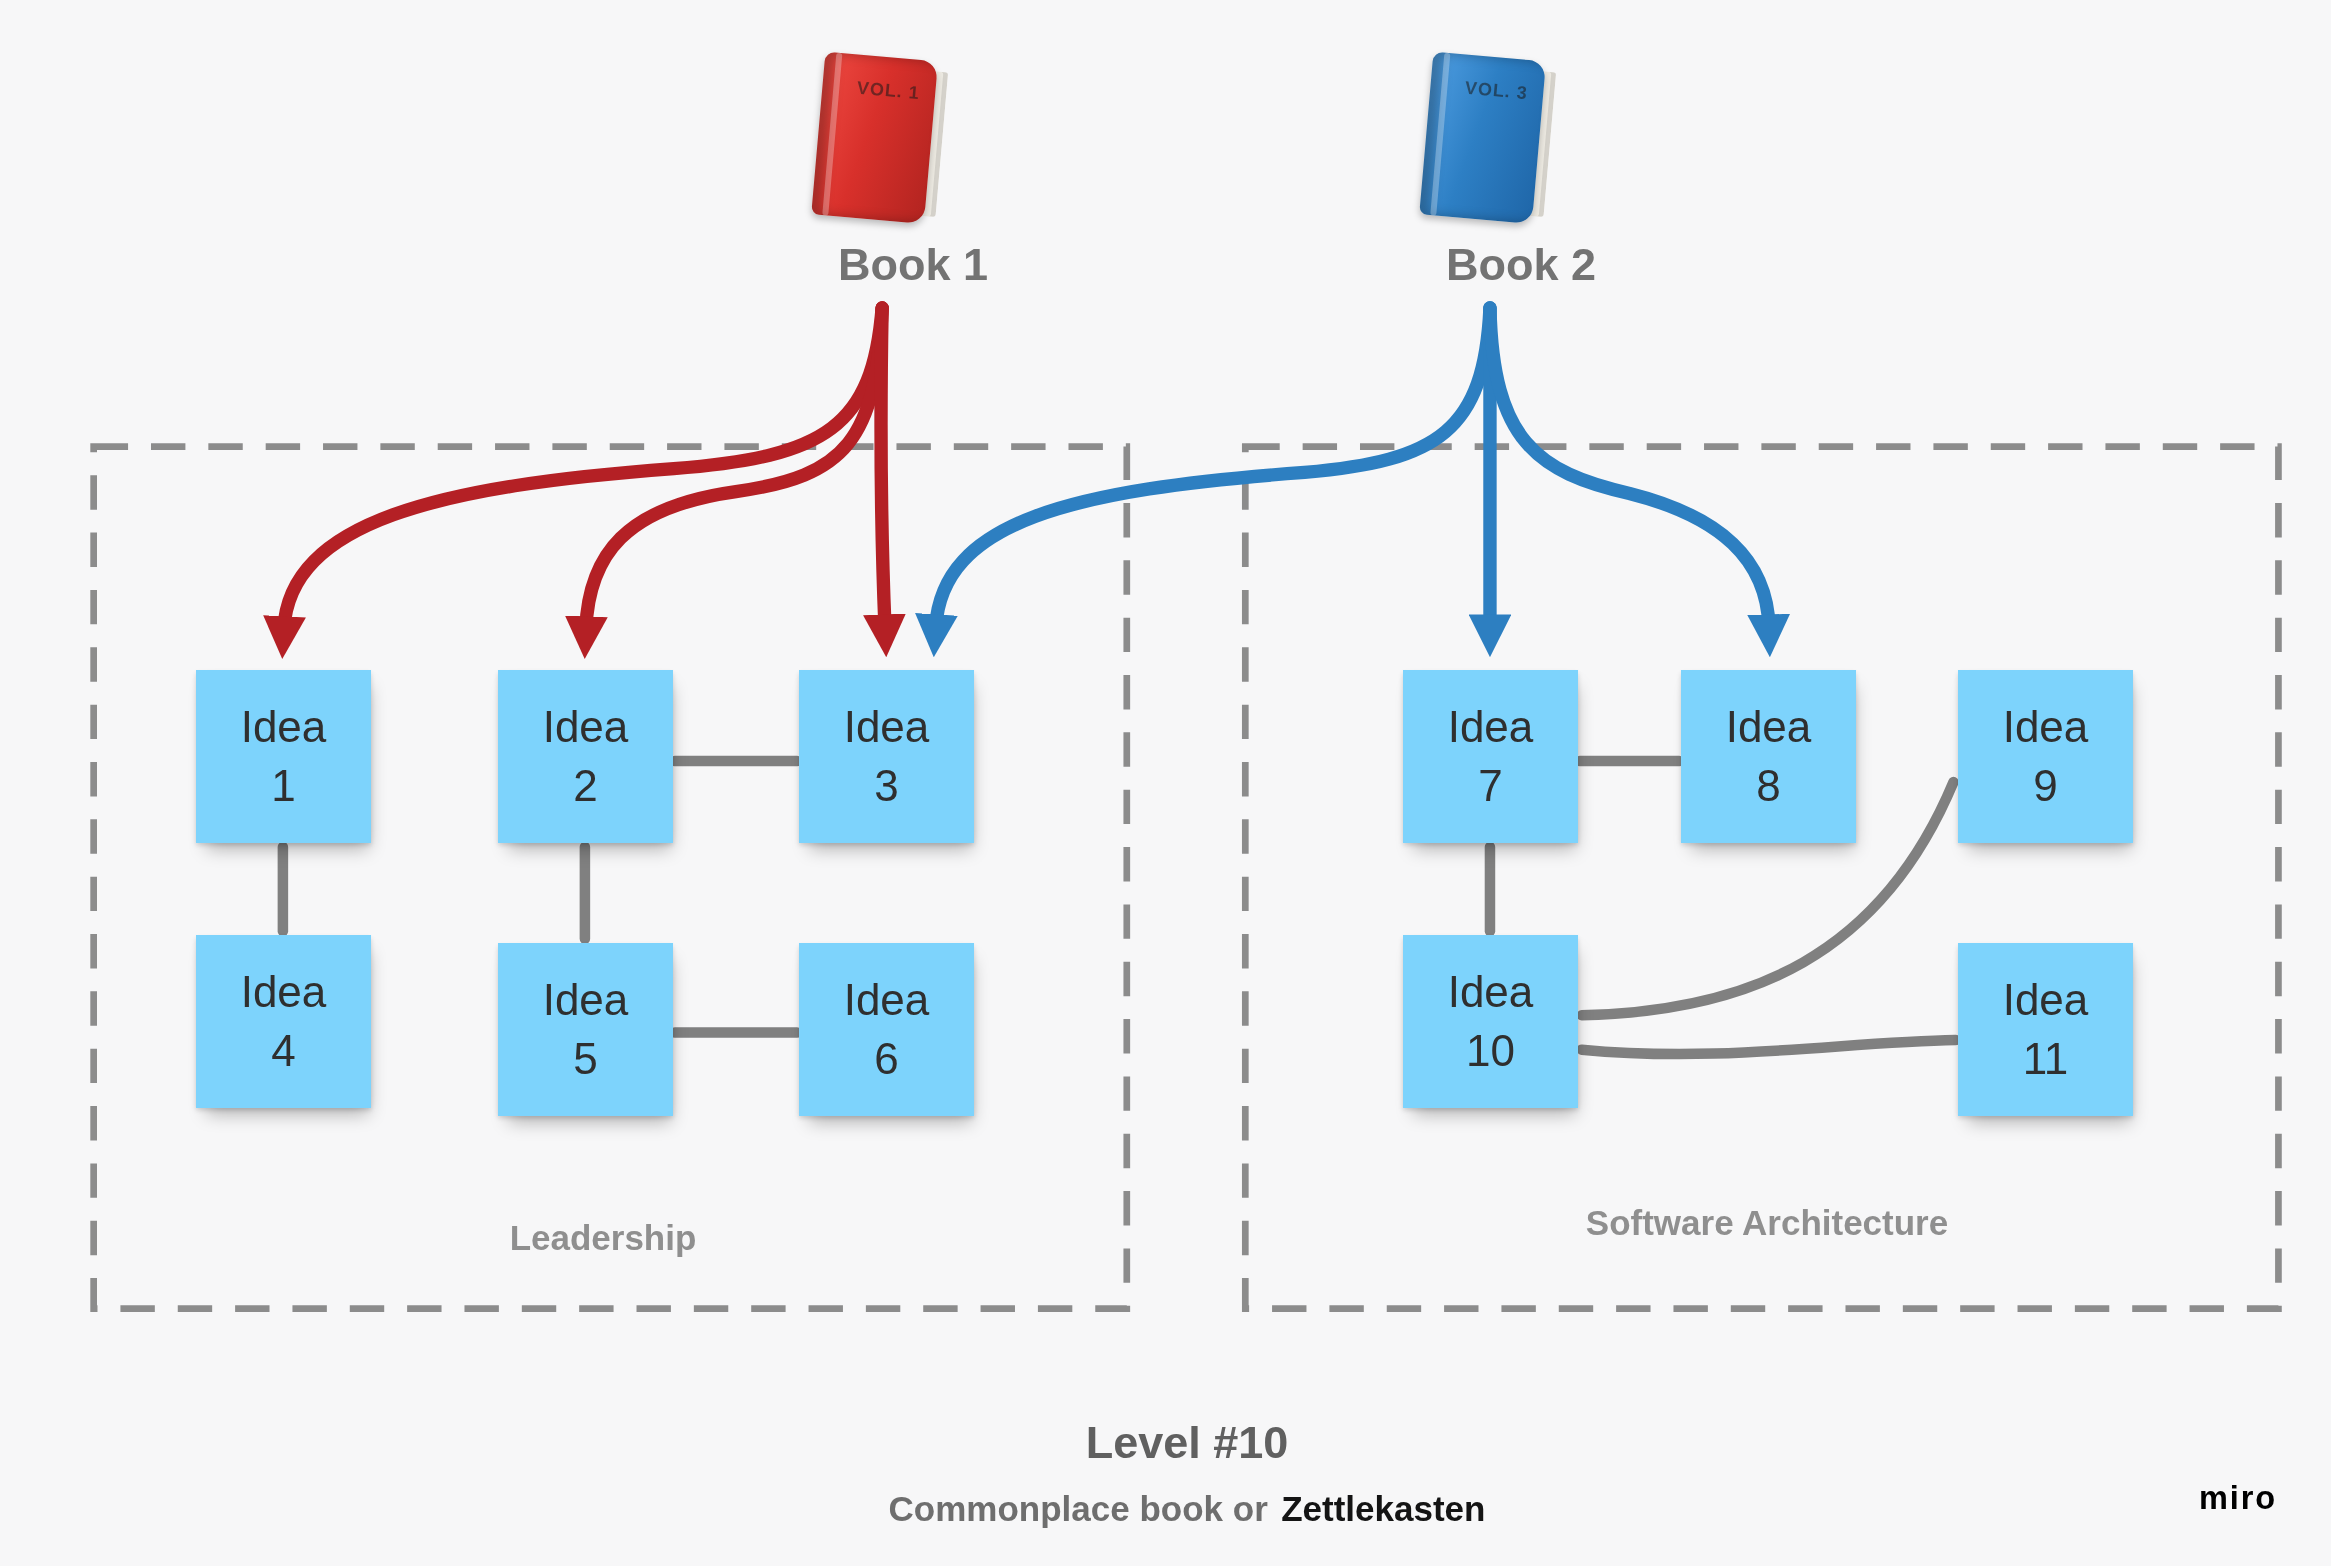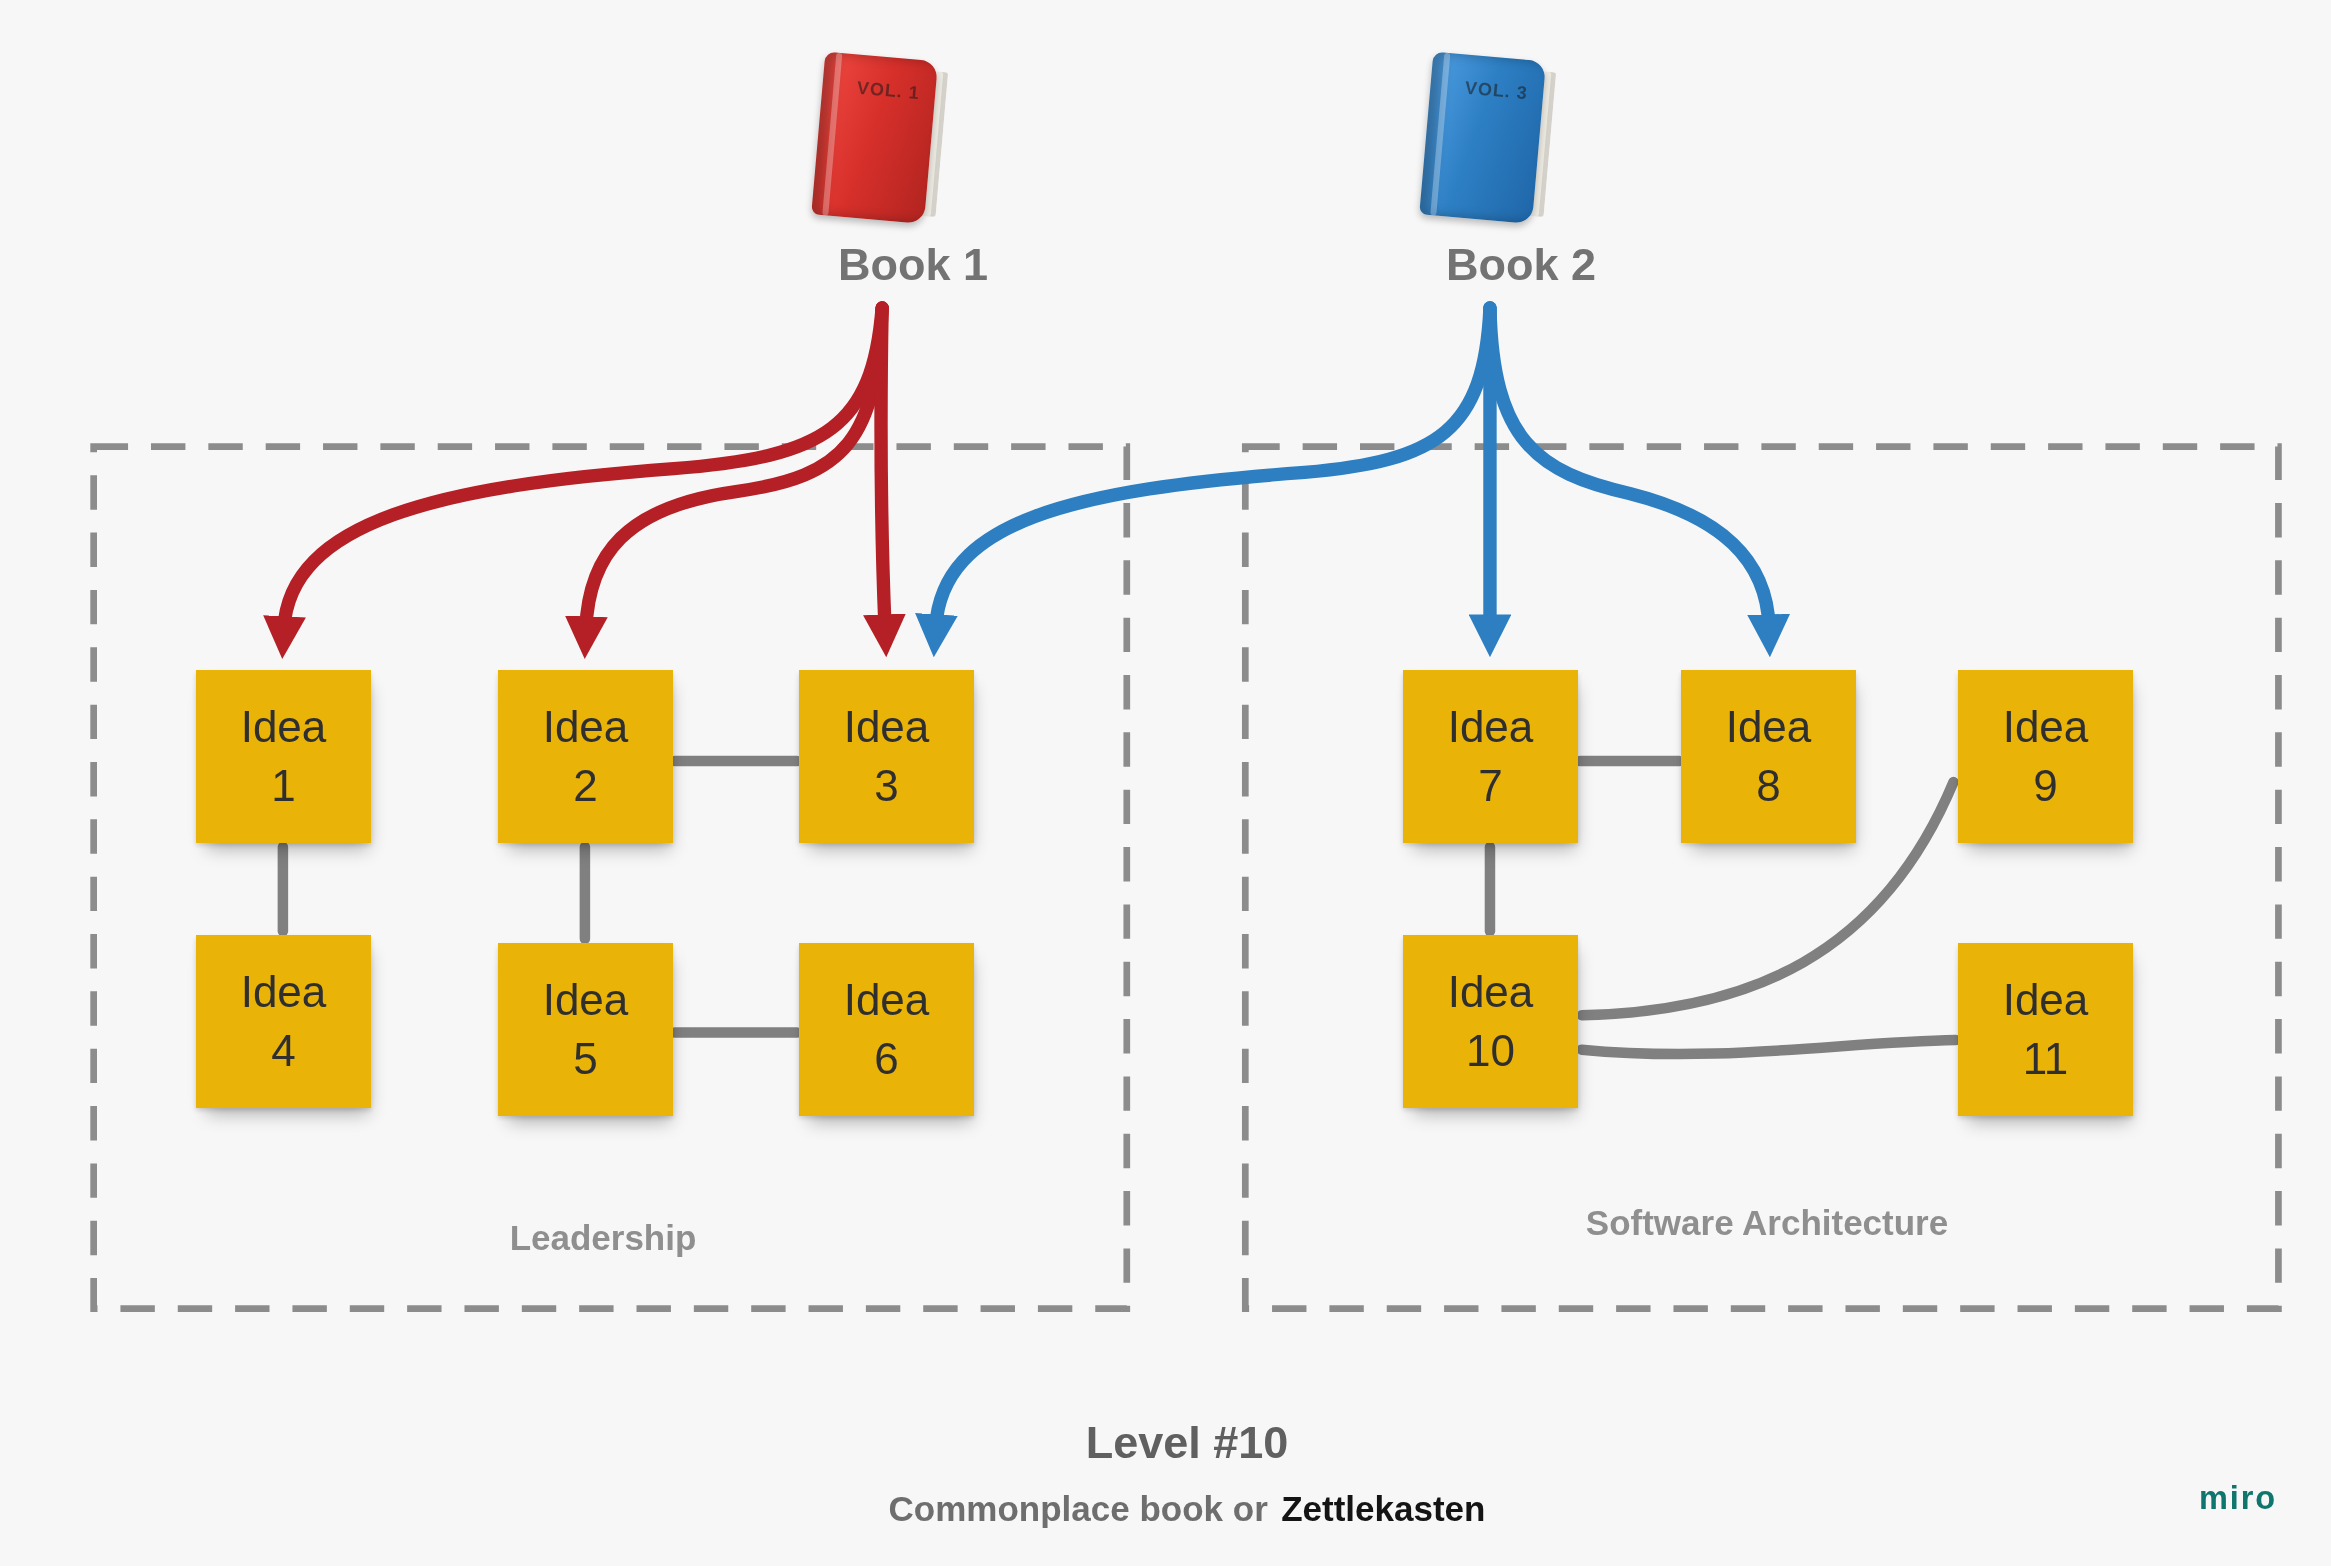--- a/index.html
+++ b/index.html
@@ -14,21 +14,21 @@
     overflow: hidden;
   }
 
   svg.layer { position: absolute; left: 0; top: 0; }
 
   
   .note {
     position: absolute;
     width: 175px;
     height: 173px;
-    background: #eab308;
+    background: #7dd3fc;
     box-shadow: 0 2.9px 4.8px rgba(0,0,0,0.15), 3.8px 11.5px 17px -5.7px rgba(0,0,0,0.28);
     display: flex;
     flex-direction: column;
     align-items: center;
     justify-content: center;
     font-size: 44px;
     line-height: 1.32;
     color: #2f2f2f;
   }
   .note span { display: block; text-align: center; }
@@ -102,21 +102,21 @@
   .cap-bold { color: #141414; }
 
   
   .watermark {
     position: absolute;
     right: 54px;
     top: 1480px;
     font-size: 32.5px;
     font-weight: 700;
     letter-spacing: 1.9px;
-    color: #0f766e;
+    color: #000000;
   }
 </style>
 </head>
 <body>
 
 <div class="canvas">
 
   <svg class="layer" width="2331" height="1567" viewBox="0 0 2439 1639">
     <defs>
       <marker id="arr-red" viewBox="0 0 10 10" refX="3" refY="5" markerWidth="3.2" markerHeight="3.2" orient="auto">

